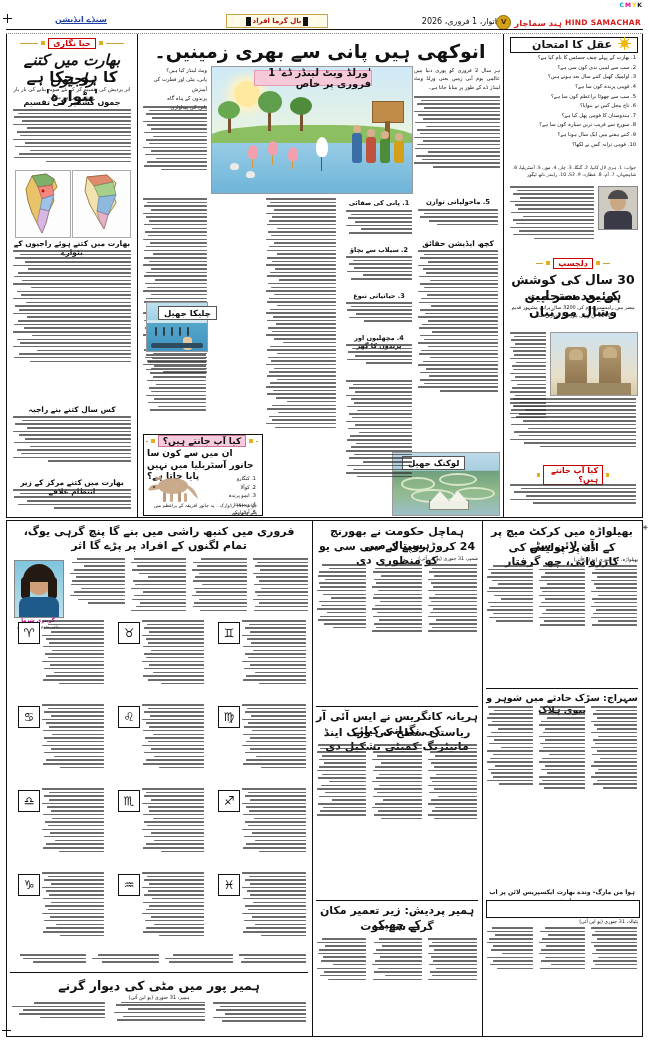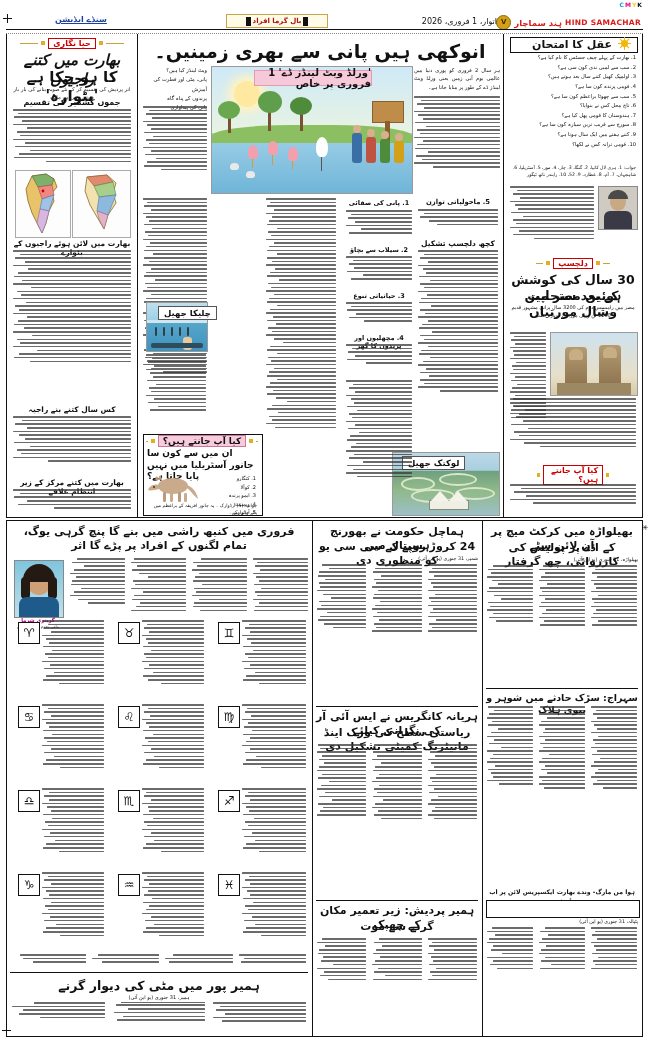--- a/index.html
+++ b/index.html
@@ -243,21 +243,21 @@
       <svg viewBox="0 0 57 66" width="57" height="66" aria-hidden="true">
         <rect width="57" height="66" fill="#fdfdfd"></rect>
         <path d="M14 6 L34 4 L43 12 L40 22 L43 32 L35 44 L31 58 L24 46 L17 34 L12 20 Z" fill="#f2e2b0" stroke="#8a6a22" stroke-width=".8"></path>
         <path d="M14 6 L34 4 L40 11 L21 15 Z" fill="#e08b6e" stroke="#9a5436" stroke-width=".6"></path>
         <path d="M21 15 L40 11 L43 24 L26 26 Z" fill="#a8cf8a" stroke="#5c8549" stroke-width=".6"></path>
         <path d="M26 26 L43 24 L35 44 L24 40 Z" fill="#8fb8dd" stroke="#4d7ba6" stroke-width=".6"></path>
         <path d="M24 40 L35 44 L31 58 L26 48 Z" fill="#e3b3c8" stroke="#9a6a80" stroke-width=".6"></path>
       </svg>
     </div>
 
-    <div class="ur ctr bold" style="position:absolute;left:7px;top:205px;width:118px;font-size:7.5px;">بھارت میں لائن ہوئے راجیوں کے بٹوارے</div>
+    <div class="ur ctr bold" style="position:absolute;left:7px;top:205px;width:118px;font-size:7.5px;">بھارت میں کتنے ہوئے راجیوں کے بٹوارے</div>
 
     <div class="body-copy fine ur" style="left:7px;top:216px;width:118px;height:150px;">
       <div class="ln" style="width:100%"></div>
         <div class="ln" style="width:94%"></div>
       <div class="ln" style="width:98%"></div>
         <div class="ln" style="width:90%"></div>
       <div class="ln" style="width:100%"></div>
         <div class="ln" style="width:87%"></div>
       <div class="ln" style="width:96%"></div>
         <div class="ln" style="width:99%"></div>
@@ -627,21 +627,21 @@
     </div>
 
     <div class="ur bold ctr" style="position:absolute;left:412px;top:164px;width:80px;font-size:6.8px;">5. ماحولیاتی توازن</div>
     <div class="body-copy fine ur" style="left:412px;top:175px;width:80px;height:28px;">
       <div class="ln" style="width:100%"></div>
         <div class="ln" style="width:93%"></div>
       <div class="ln" style="width:98%"></div>
         <div class="ln" style="width:86%"></div>
       <div class="ln" style="width:76%"></div>
     </div>
-    <div class="ur bold ctr" style="position:absolute;left:412px;top:205px;width:80px;font-size:7.5px;">کچھ دلچسپ تشکیل</div>
+    <div class="ur bold ctr" style="position:absolute;left:412px;top:205px;width:80px;font-size:7.5px;">کچھ ایڈیشن حقائق</div>
     <div class="body-copy fine ur" style="left:412px;top:216px;width:80px;height:196px;">
       <div class="ln" style="width:100%"></div>
         <div class="ln" style="width:92%"></div>
       <div class="ln" style="width:97%"></div>
         <div class="ln" style="width:88%"></div>
       <div class="ln" style="width:100%"></div>
         <div class="ln" style="width:94%"></div>
       <div class="ln" style="width:90%"></div>
         <div class="ln" style="width:99%"></div>
       <div class="ln" style="width:85%"></div>

